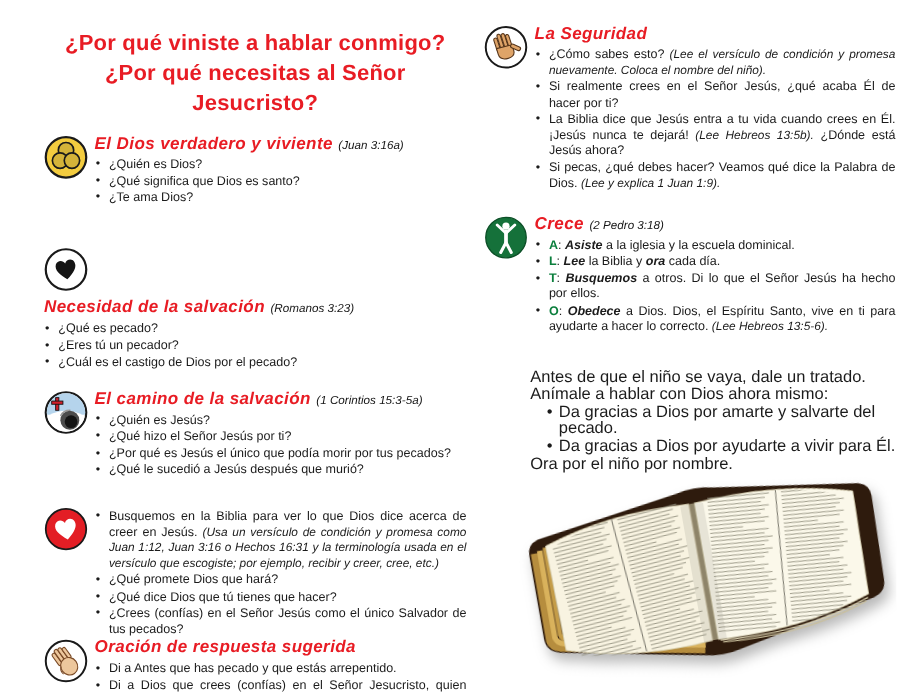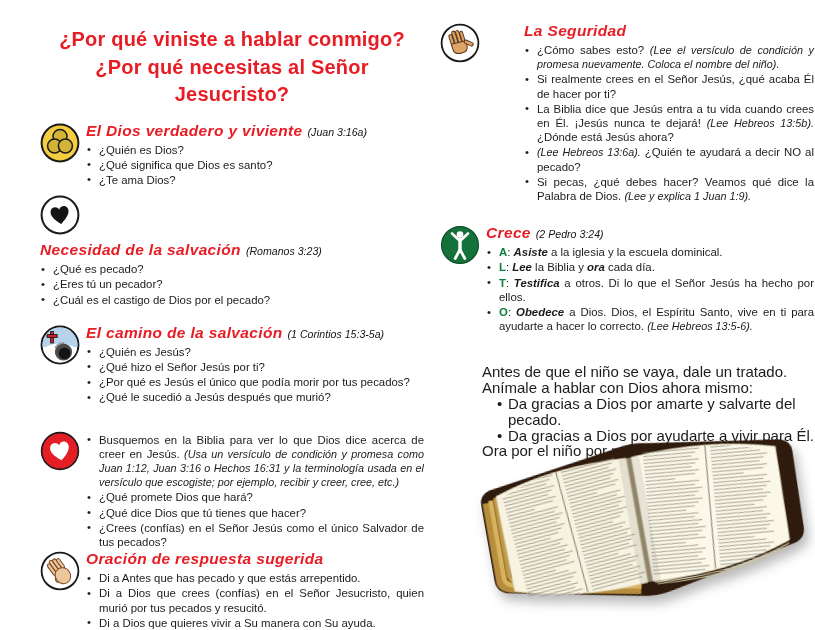--- a/index.html
+++ b/index.html
@@ -14,24 +14,24 @@
   }
   .col{position:absolute;}
   .col-left{left:40px;top:24px;width:384px;}
   .col-right{left:440px;top:22px;width:374px;}
   .title{
     text-align:center;color:var(--accent-red);font-weight:bold;
     font-size:20px;line-height:27.5px;margin:2px 0 13px 0;letter-spacing:.2px;
   }
   .section{display:flex;align-items:flex-start;}
   .col-left .section:nth-of-type(1){margin-bottom:24px;}
-  .col-left .section:nth-of-type(2){margin-bottom:6px;}
+  .col-left .section:nth-of-type(2){margin-bottom:36px;}
   .col-left .section:nth-of-type(3){margin-bottom:16px;flex-direction:column;}
   .col-left .section:nth-of-type(4){margin-bottom:24px;}
-  .col-right .section:nth-of-type(1){margin-bottom:20px;gap:38px;}
+  .col-right .section:nth-of-type(1){margin-bottom:20px;}
   .icon-wrap{flex:0 0 46px;padding-top:1px;}
   .icon-wrap svg{display:block;}
   .sec-content{flex:1;min-width:0;}
   .heading{color:var(--accent-red);font-weight:bold;font-style:italic;font-size:15.5px;letter-spacing:.35px;}
   .ref{font-style:italic;font-size:10.6px;color:#141414;margin-left:5px;font-weight:normal;}
   ul.bullets{list-style:none;margin:3px 0 0 0;padding:0;}
   ul.bullets li{
     position:relative;padding-left:13px;font-size:11.4px;line-height:14.2px;
     text-align:justify;margin-bottom:1px;
   }
@@ -185,43 +185,42 @@
               <rect transform="rotate(42 27 21.5)" x="24" y="19.8" width="9.5" height="3.5" rx="1.7"></rect>
             </g>
           </svg>
         </div>
         <div class="sec-content">
           <div class="heading-row"><span class="heading">La Seguridad</span></div>
           <ul class="bullets">
             <li><span class="seg n">¿Cómo sabes esto? </span><span class="seg i">(Lee el versículo de condición y promesa nuevamente. Coloca el nombre del niño).</span></li>
             <li><span class="seg n">Si realmente crees en el Señor Jesús, ¿qué acaba Él de hacer por ti?</span></li>
             <li><span class="seg n">La Biblia dice que Jesús entra a tu vida cuando crees en Él. ¡Jesús nunca te dejará! </span><span class="seg i">(Lee Hebreos 13:5b).</span><span class="seg n"> ¿Dónde está Jesús ahora?</span></li>
-            <li><span class="seg i">(Lee Hebreos 13:6a).</span><span class="seg n"> ¿Quién te ayudará a decir NO al pecado?</span></li>
             <li><span class="seg n">Si pecas, ¿qué debes hacer? Veamos qué dice la Palabra de Dios. </span><span class="seg i">(Lee y explica 1 Juan 1:9).</span></li>
           </ul>
         </div>
       </div>
       <div class="section">
         <div class="icon-wrap">
           <svg viewBox="0 0 40 40" width="40" height="40">
             <circle cx="20" cy="20" r="18.4" fill="#15713a" stroke="#0c4f27" stroke-width="1.2"></circle>
             <circle cx="20" cy="9.6" r="3.3" fill="#fff"></circle>
             <g stroke="#fff" stroke-linecap="round" fill="none">
               <path d="M12,8.5 L20,16 M28,8.5 L20,16" stroke-width="2.6"></path>
               <path d="M20,14.5 L20,25" stroke-width="3.4"></path>
               <path d="M20,24.5 L15.2,33.5 M20,24.5 L24.8,33.5" stroke-width="2.8"></path>
             </g>
           </svg>
         </div>
         <div class="sec-content">
-          <div class="heading-row"><span class="heading">Crece</span><span class="ref">(2 Pedro 3:24)</span></div>
+          <div class="heading-row"><span class="heading">Crece</span><span class="ref">(2 Pedro 3:18)</span></div>
           <ul class="bullets">
             <li><span class="seg g">A</span><span class="seg n">: </span><span class="seg bi">Asiste</span><span class="seg n"> a la iglesia y la escuela dominical.</span></li>
             <li><span class="seg g">L</span><span class="seg n">: </span><span class="seg bi">Lee</span><span class="seg n"> la Biblia y </span><span class="seg bi">ora</span><span class="seg n"> cada día.</span></li>
-            <li><span class="seg g">T</span><span class="seg n">: </span><span class="seg bi">Testifica</span><span class="seg n"> a otros. Di lo que el Señor Jesús ha hecho por ellos.</span></li>
+            <li><span class="seg g">T</span><span class="seg n">: </span><span class="seg bi">Busquemos</span><span class="seg n"> a otros. Di lo que el Señor Jesús ha hecho por ellos.</span></li>
             <li><span class="seg g">O</span><span class="seg n">: </span><span class="seg bi">Obedece</span><span class="seg n"> a Dios. Dios, el Espíritu Santo, vive en ti para ayudarte a hacer lo correcto. </span><span class="seg i">(Lee Hebreos 13:5-6).</span></li>
           </ul>
         </div>
       </div>
       <div class="closing" id="closing">
         <div class="cl">Antes de que el niño se vaya, dale un tratado.</div>
         <div class="cl">Anímale a hablar con Dios ahora mismo:</div>
         <div class="cl b">Da gracias a Dios por amarte y salvarte del pecado.</div>
         <div class="cl b">Da gracias a Dios por ayudarte a vivir para Él.</div>
         <div class="cl">Ora por el niño por nombre.</div>

